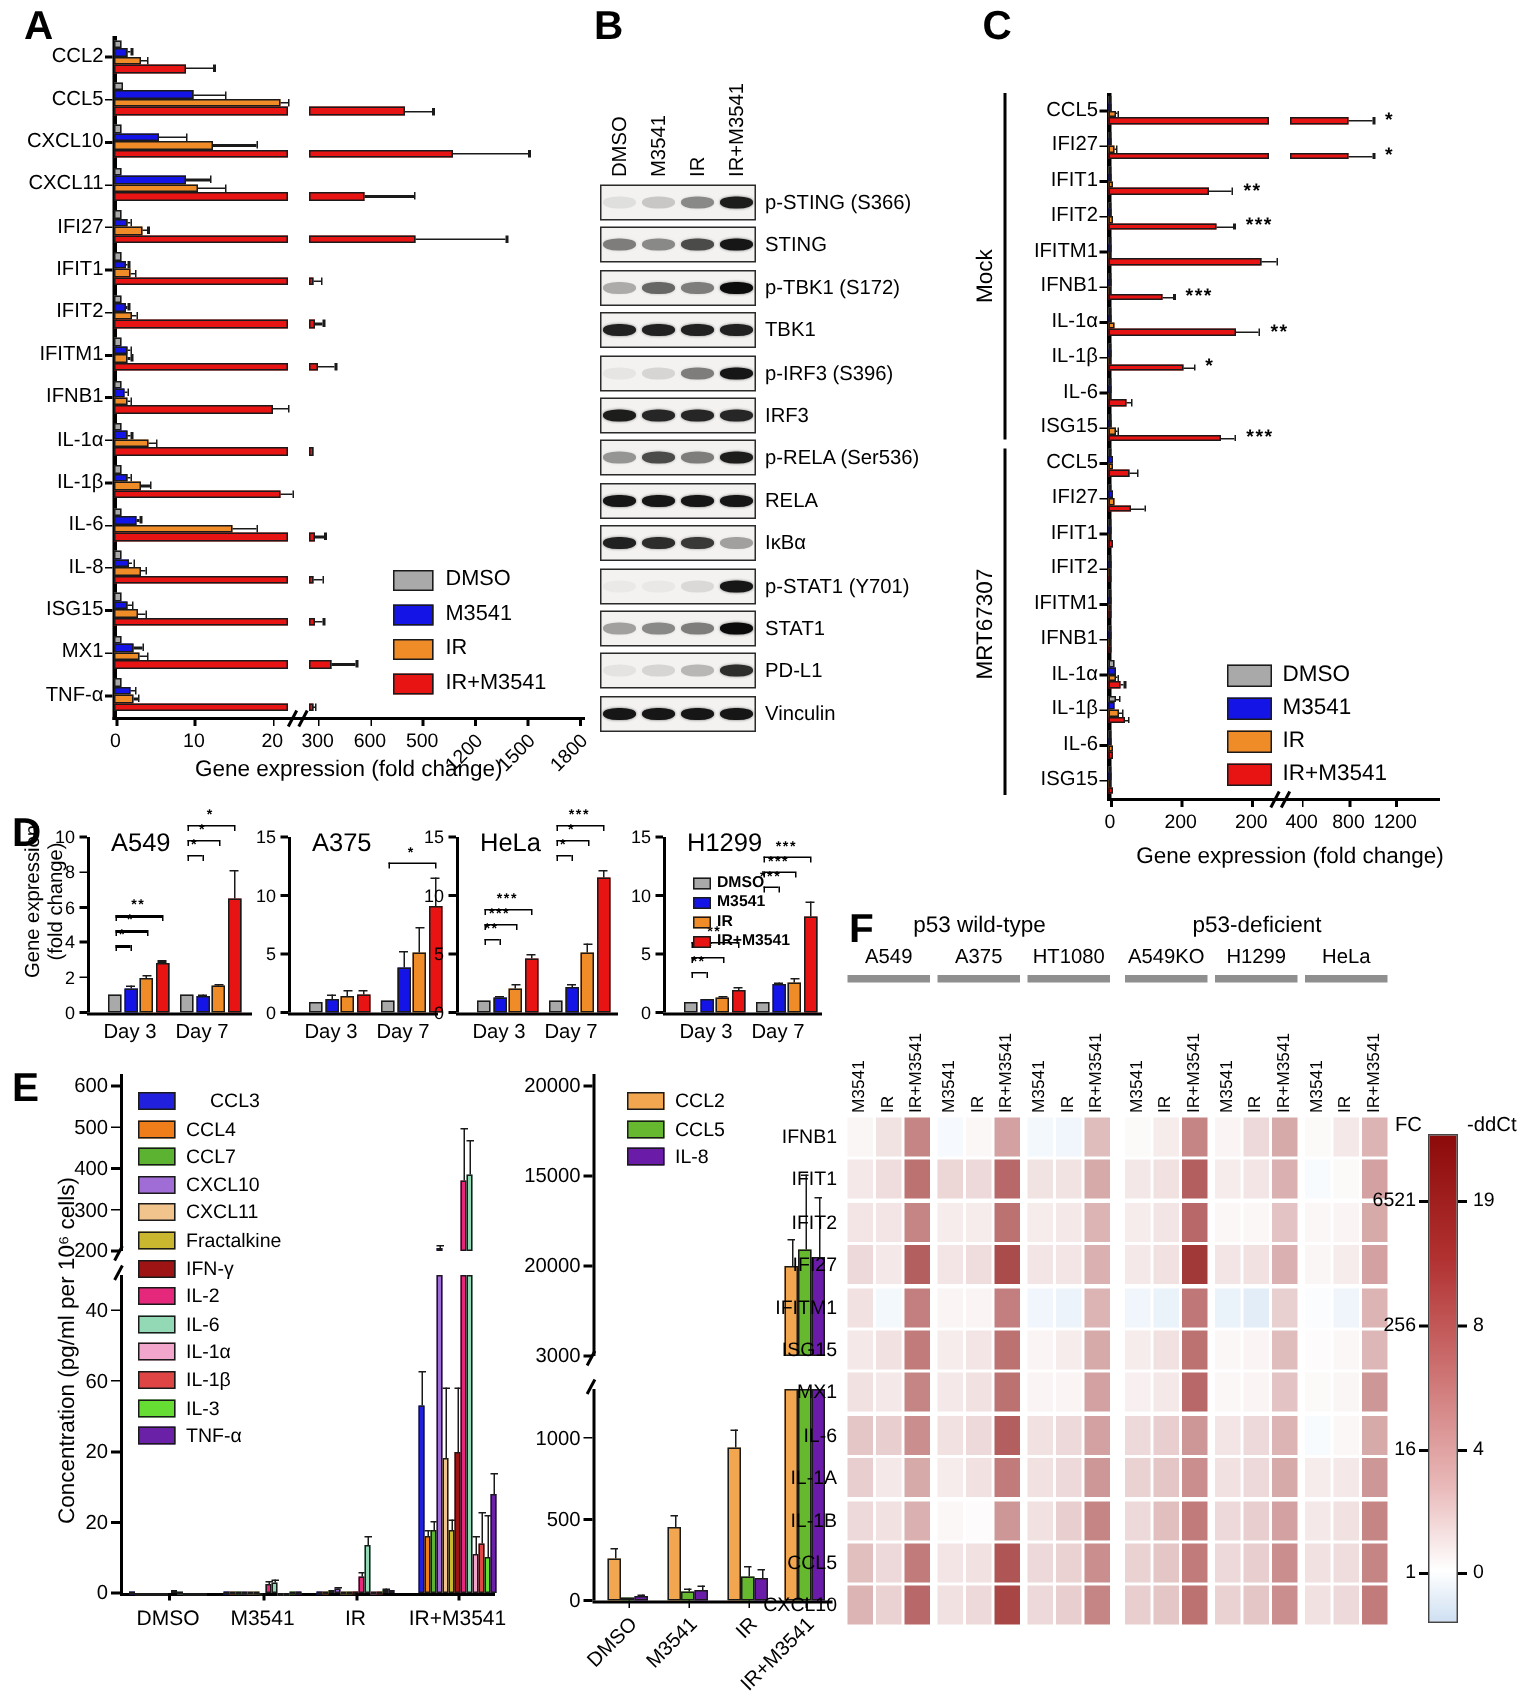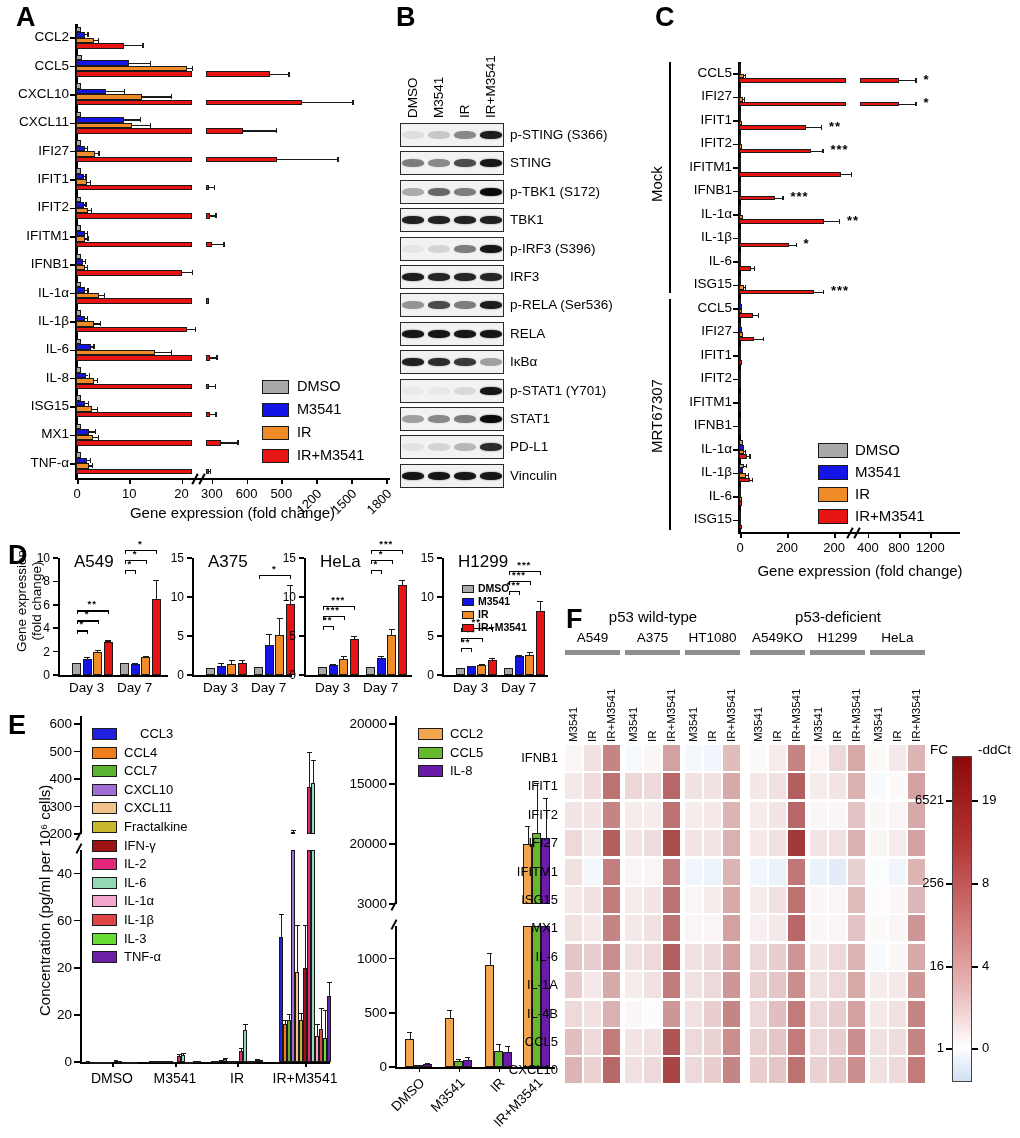--- a/index.html
+++ b/index.html
@@ -1200,21 +1200,21 @@
       <div class="hm-cell" style="left: 723px; top: 972.2px; width: 17px; height: 26px; background: rgb(206, 151, 151); position: absolute;"></div>
       <div class="hm-cell" style="left: 750px; top: 972.2px; width: 17px; height: 26px; background: rgb(234, 210, 210); position: absolute;"></div>
       <div class="hm-cell" style="left: 769px; top: 972.2px; width: 17px; height: 26px; background: rgb(228, 198, 198); position: absolute;"></div>
       <div class="hm-cell" style="left: 788px; top: 972.2px; width: 17px; height: 26px; background: rgb(202, 142, 142); position: absolute;"></div>
       <div class="hm-cell" style="left: 810px; top: 972.2px; width: 17px; height: 26px; background: rgb(241, 225, 225); position: absolute;"></div>
       <div class="hm-cell" style="left: 829px; top: 972.2px; width: 17px; height: 26px; background: rgb(237, 217, 217); position: absolute;"></div>
       <div class="hm-cell" style="left: 848px; top: 972.2px; width: 17px; height: 26px; background: rgb(215, 170, 170); position: absolute;"></div>
       <div class="hm-cell" style="left: 870px; top: 972.2px; width: 17px; height: 26px; background: rgb(246, 236, 236); position: absolute;"></div>
       <div class="hm-cell" style="left: 889px; top: 972.2px; width: 17px; height: 26px; background: rgb(244, 232, 232); position: absolute;"></div>
       <div class="hm-cell" style="left: 908px; top: 972.2px; width: 17px; height: 26px; background: rgb(206, 151, 151); position: absolute;"></div>
-      <div class="nowrap" style="left: 496px; top: 1005.6px; width: 62px; text-align: right; font-size: 13px; position: absolute;">IL-4B</div>
+      <div class="nowrap" style="left: 496px; top: 1005.6px; width: 62px; text-align: right; font-size: 13px; position: absolute;">IL-1B</div>
       <div class="hm-cell" style="left: 565px; top: 1000.6px; width: 17px; height: 26px; background: rgb(237, 217, 217); position: absolute;"></div>
       <div class="hm-cell" style="left: 584px; top: 1000.6px; width: 17px; height: 26px; background: rgb(241, 225, 225); position: absolute;"></div>
       <div class="hm-cell" style="left: 603px; top: 1000.6px; width: 17px; height: 26px; background: rgb(218, 176, 176); position: absolute;"></div>
       <div class="hm-cell" style="left: 625px; top: 1000.6px; width: 17px; height: 26px; background: rgb(251, 247, 247); position: absolute;"></div>
       <div class="hm-cell" style="left: 644px; top: 1000.6px; width: 17px; height: 26px; background: rgb(253, 251, 251); position: absolute;"></div>
       <div class="hm-cell" style="left: 663px; top: 1000.6px; width: 17px; height: 26px; background: rgb(206, 151, 151); position: absolute;"></div>
       <div class="hm-cell" style="left: 685px; top: 1000.6px; width: 17px; height: 26px; background: rgb(241, 225, 225); position: absolute;"></div>
       <div class="hm-cell" style="left: 704px; top: 1000.6px; width: 17px; height: 26px; background: rgb(232, 206, 206); position: absolute;"></div>
       <div class="hm-cell" style="left: 723px; top: 1000.6px; width: 17px; height: 26px; background: rgb(198, 133, 133); position: absolute;"></div>
       <div class="hm-cell" style="left: 750px; top: 1000.6px; width: 17px; height: 26px; background: rgb(237, 217, 217); position: absolute;"></div>

